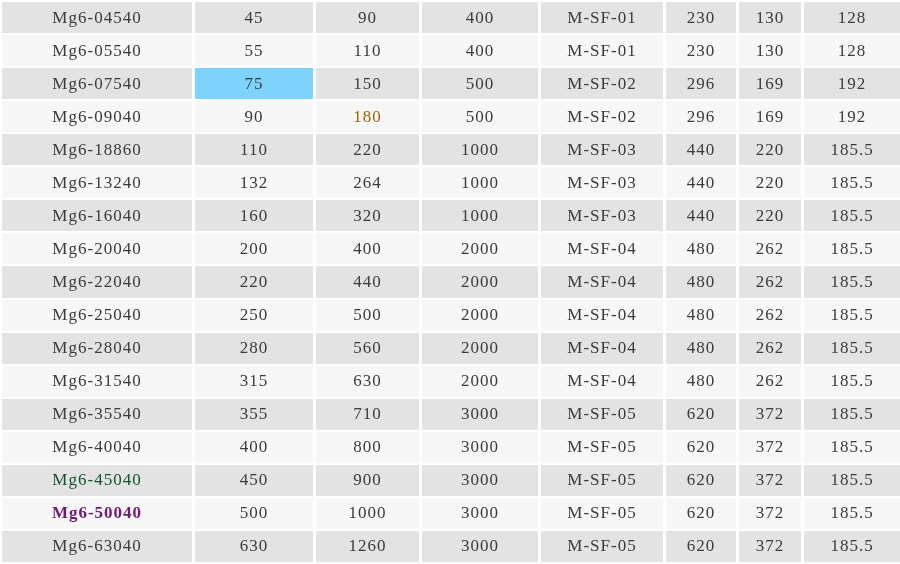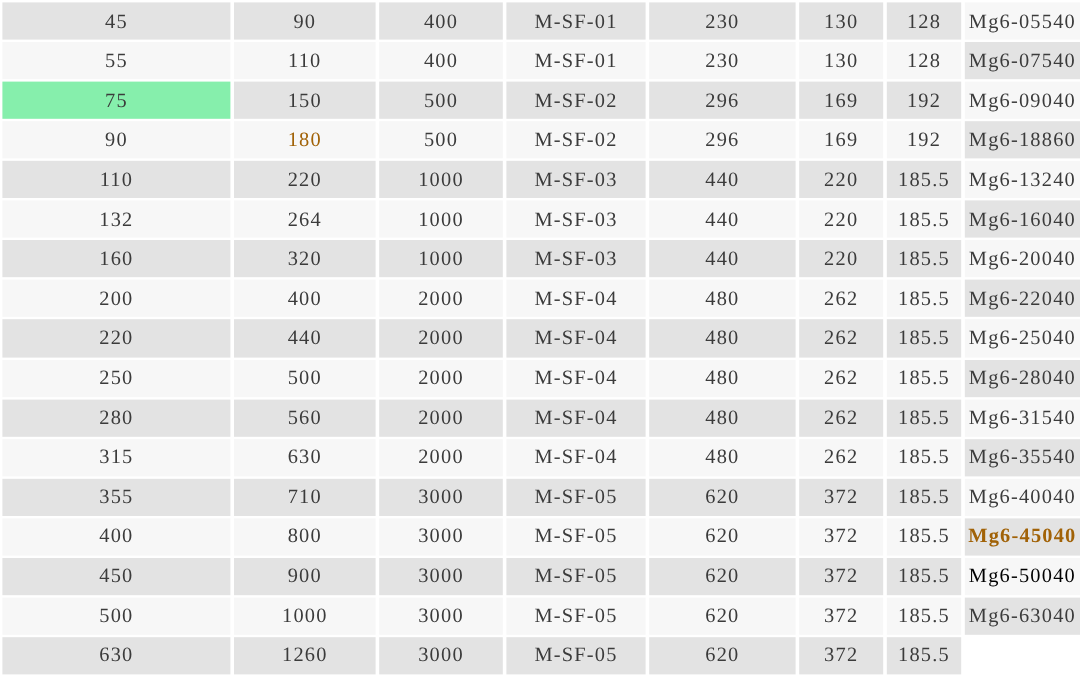--- a/index.html
+++ b/index.html
@@ -29,37 +29,38 @@
     overflow: hidden;
     white-space: nowrap;
   }
   .cell.dark  { background: #e3e3e3; }
   .cell.light { background: #f7f7f7; }
 </style>
 </head>
 <body>
 
 <div class="table-grid" id="grid" style="background: rgb(255, 255, 255);">
+    <div class="cell dark" style="background: rgb(227, 227, 227); color: rgb(59, 59, 59);">Mg6-04540</div>
     <div class="cell dark" style="background: rgb(227, 227, 227); color: rgb(59, 59, 59);">45</div>
     <div class="cell dark" style="background: rgb(227, 227, 227); color: rgb(59, 59, 59);">90</div>
     <div class="cell dark" style="background: rgb(227, 227, 227); color: rgb(59, 59, 59);">400</div>
     <div class="cell dark" style="background: rgb(227, 227, 227); color: rgb(59, 59, 59);">M-SF-01</div>
     <div class="cell dark" style="background: rgb(227, 227, 227); color: rgb(59, 59, 59);">230</div>
     <div class="cell dark" style="background: rgb(227, 227, 227); color: rgb(59, 59, 59);">130</div>
     <div class="cell dark" style="background: rgb(227, 227, 227); color: rgb(59, 59, 59);">128</div>
     <div class="cell light" style="background: rgb(247, 247, 247); color: rgb(59, 59, 59);">Mg6-05540</div>
     <div class="cell light" style="background: rgb(247, 247, 247); color: rgb(59, 59, 59);">55</div>
     <div class="cell light" style="background: rgb(247, 247, 247); color: rgb(59, 59, 59);">110</div>
     <div class="cell light" style="background: rgb(247, 247, 247); color: rgb(59, 59, 59);">400</div>
     <div class="cell light" style="background: rgb(247, 247, 247); color: rgb(59, 59, 59);">M-SF-01</div>
     <div class="cell light" style="background: rgb(247, 247, 247); color: rgb(59, 59, 59);">230</div>
     <div class="cell light" style="background: rgb(247, 247, 247); color: rgb(59, 59, 59);">130</div>
     <div class="cell light" style="background: rgb(247, 247, 247); color: rgb(59, 59, 59);">128</div>
     <div class="cell dark" style="background: rgb(227, 227, 227); color: rgb(59, 59, 59);">Mg6-07540</div>
-    <div class="cell dark" style="background: #86efac; color: rgb(59, 59, 59); text-align: center;">75</div>
+    <div class="cell dark" style="background: #7dd3fc; color: rgb(59, 59, 59); text-align: center;">75</div>
     <div class="cell dark" style="background: rgb(227, 227, 227); color: rgb(59, 59, 59);">150</div>
     <div class="cell dark" style="background: rgb(227, 227, 227); color: rgb(59, 59, 59);">500</div>
     <div class="cell dark" style="background: rgb(227, 227, 227); color: rgb(59, 59, 59);">M-SF-02</div>
     <div class="cell dark" style="background: rgb(227, 227, 227); color: rgb(59, 59, 59);">296</div>
     <div class="cell dark" style="background: rgb(227, 227, 227); color: rgb(59, 59, 59);">169</div>
     <div class="cell dark" style="background: rgb(227, 227, 227); color: rgb(59, 59, 59);">192</div>
     <div class="cell light" style="background: rgb(247, 247, 247); color: rgb(59, 59, 59);">Mg6-09040</div>
     <div class="cell light" style="background: rgb(247, 247, 247); color: rgb(59, 59, 59);">90</div>
     <div class="cell light" style="background: rgb(247, 247, 247); color: #a16207;">180</div>
     <div class="cell light" style="background: rgb(247, 247, 247); color: rgb(59, 59, 59);">500</div>
@@ -140,29 +141,29 @@
     <div class="cell dark" style="background: rgb(227, 227, 227); color: rgb(59, 59, 59);">372</div>
     <div class="cell dark" style="background: rgb(227, 227, 227); color: rgb(59, 59, 59);">185.5</div>
     <div class="cell light" style="background: rgb(247, 247, 247); color: rgb(59, 59, 59);">Mg6-40040</div>
     <div class="cell light" style="background: rgb(247, 247, 247); color: rgb(59, 59, 59);">400</div>
     <div class="cell light" style="background: rgb(247, 247, 247); color: rgb(59, 59, 59);">800</div>
     <div class="cell light" style="background: rgb(247, 247, 247); color: rgb(59, 59, 59);">3000</div>
     <div class="cell light" style="background: rgb(247, 247, 247); color: rgb(59, 59, 59);">M-SF-05</div>
     <div class="cell light" style="background: rgb(247, 247, 247); color: rgb(59, 59, 59);">620</div>
     <div class="cell light" style="background: rgb(247, 247, 247); color: rgb(59, 59, 59);">372</div>
     <div class="cell light" style="background: rgb(247, 247, 247); color: rgb(59, 59, 59);">185.5</div>
-    <div class="cell dark" style="background: rgb(227, 227, 227); color: #a16207; font-weight: bold;">Mg6-45040</div>
+    <div class="cell dark" style="background: rgb(227, 227, 227); color: #14532d;">Mg6-45040</div>
     <div class="cell dark" style="background: rgb(227, 227, 227); color: rgb(59, 59, 59);">450</div>
     <div class="cell dark" style="background: rgb(227, 227, 227); color: rgb(59, 59, 59);">900</div>
     <div class="cell dark" style="background: rgb(227, 227, 227); color: rgb(59, 59, 59);">3000</div>
     <div class="cell dark" style="background: rgb(227, 227, 227); color: rgb(59, 59, 59);">M-SF-05</div>
     <div class="cell dark" style="background: rgb(227, 227, 227); color: rgb(59, 59, 59);">620</div>
     <div class="cell dark" style="background: rgb(227, 227, 227); color: rgb(59, 59, 59);">372</div>
     <div class="cell dark" style="background: rgb(227, 227, 227); color: rgb(59, 59, 59);">185.5</div>
-    <div class="cell light" style="background: rgb(247, 247, 247); color: #000000;">Mg6-50040</div>
+    <div class="cell light" style="background: rgb(247, 247, 247); color: #701a75; font-weight: bold;">Mg6-50040</div>
     <div class="cell light" style="background: rgb(247, 247, 247); color: rgb(59, 59, 59);">500</div>
     <div class="cell light" style="background: rgb(247, 247, 247); color: rgb(59, 59, 59);">1000</div>
     <div class="cell light" style="background: rgb(247, 247, 247); color: rgb(59, 59, 59);">3000</div>
     <div class="cell light" style="background: rgb(247, 247, 247); color: rgb(59, 59, 59);">M-SF-05</div>
     <div class="cell light" style="background: rgb(247, 247, 247); color: rgb(59, 59, 59);">620</div>
     <div class="cell light" style="background: rgb(247, 247, 247); color: rgb(59, 59, 59);">372</div>
     <div class="cell light" style="background: rgb(247, 247, 247); color: rgb(59, 59, 59);">185.5</div>
     <div class="cell dark" style="background: rgb(227, 227, 227); color: rgb(59, 59, 59);">Mg6-63040</div>
     <div class="cell dark" style="background: rgb(227, 227, 227); color: rgb(59, 59, 59);">630</div>
     <div class="cell dark" style="background: rgb(227, 227, 227); color: rgb(59, 59, 59);">1260</div>

